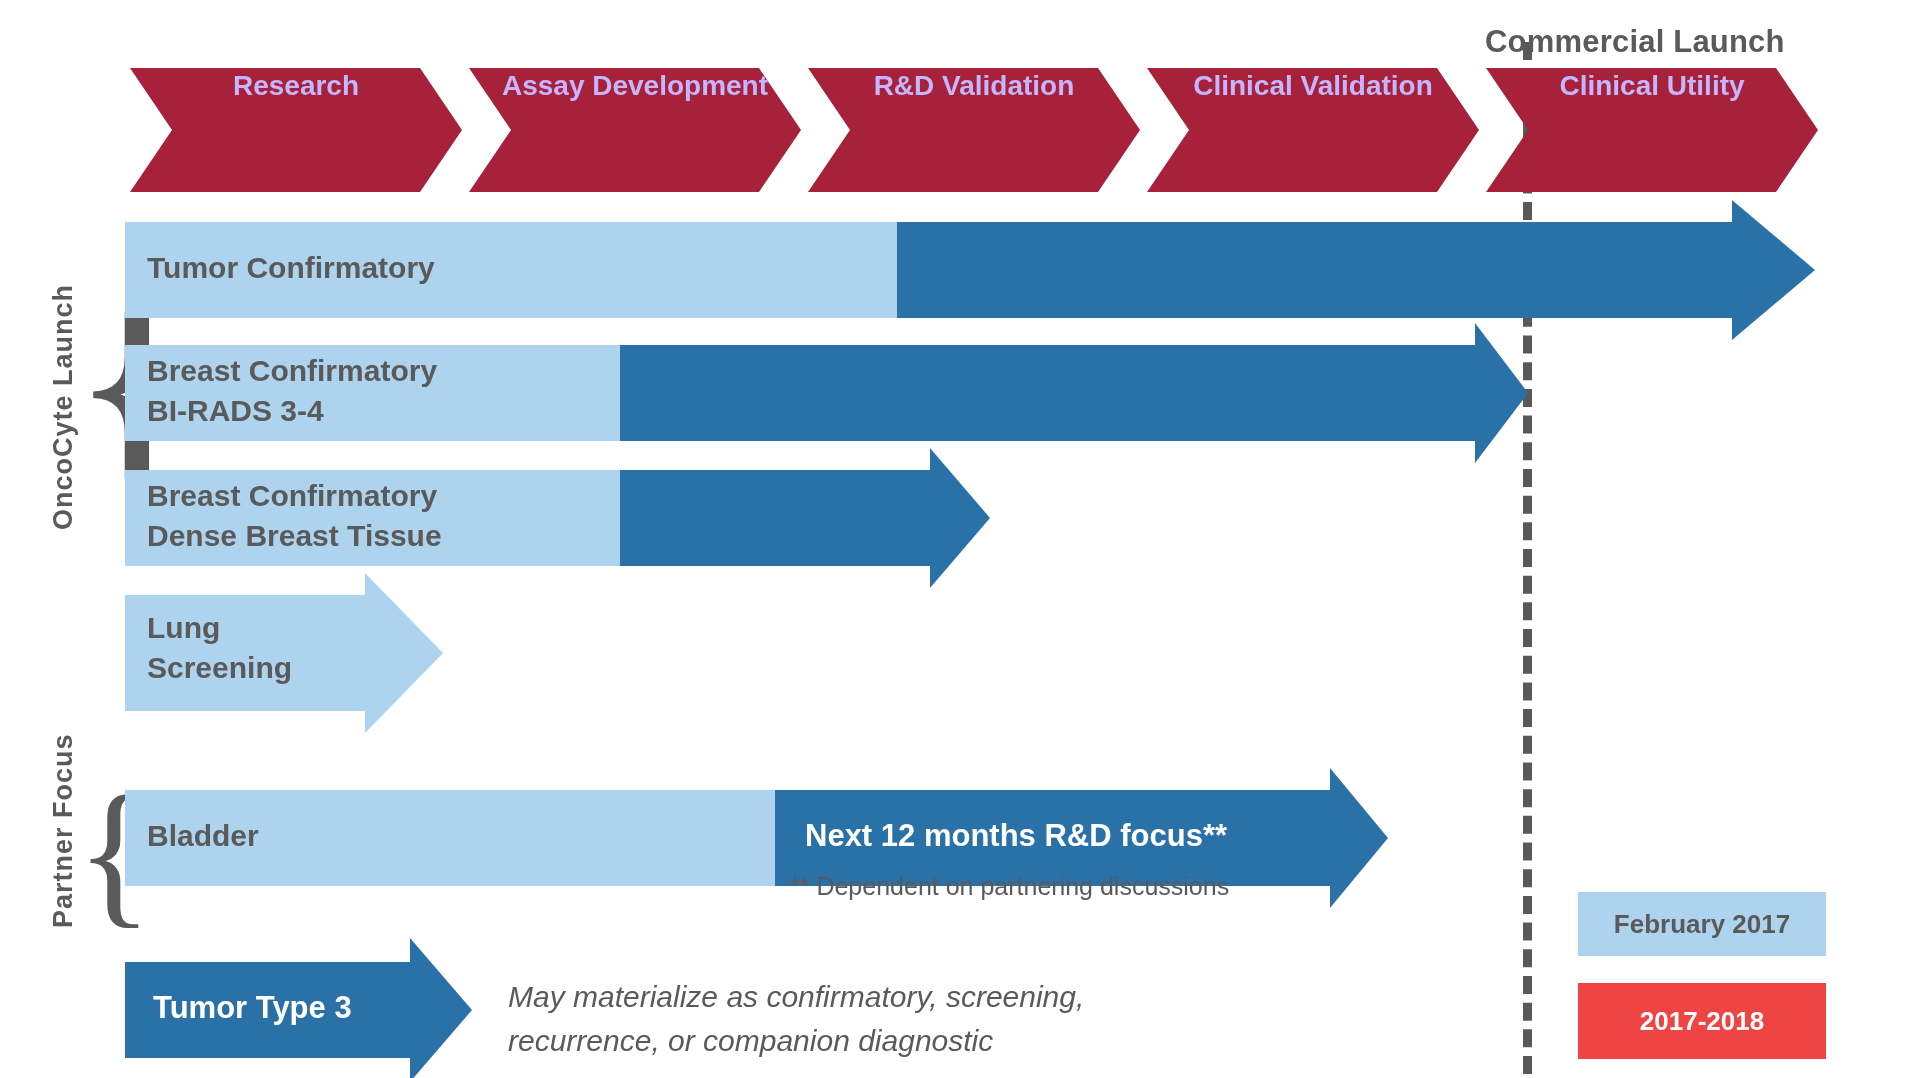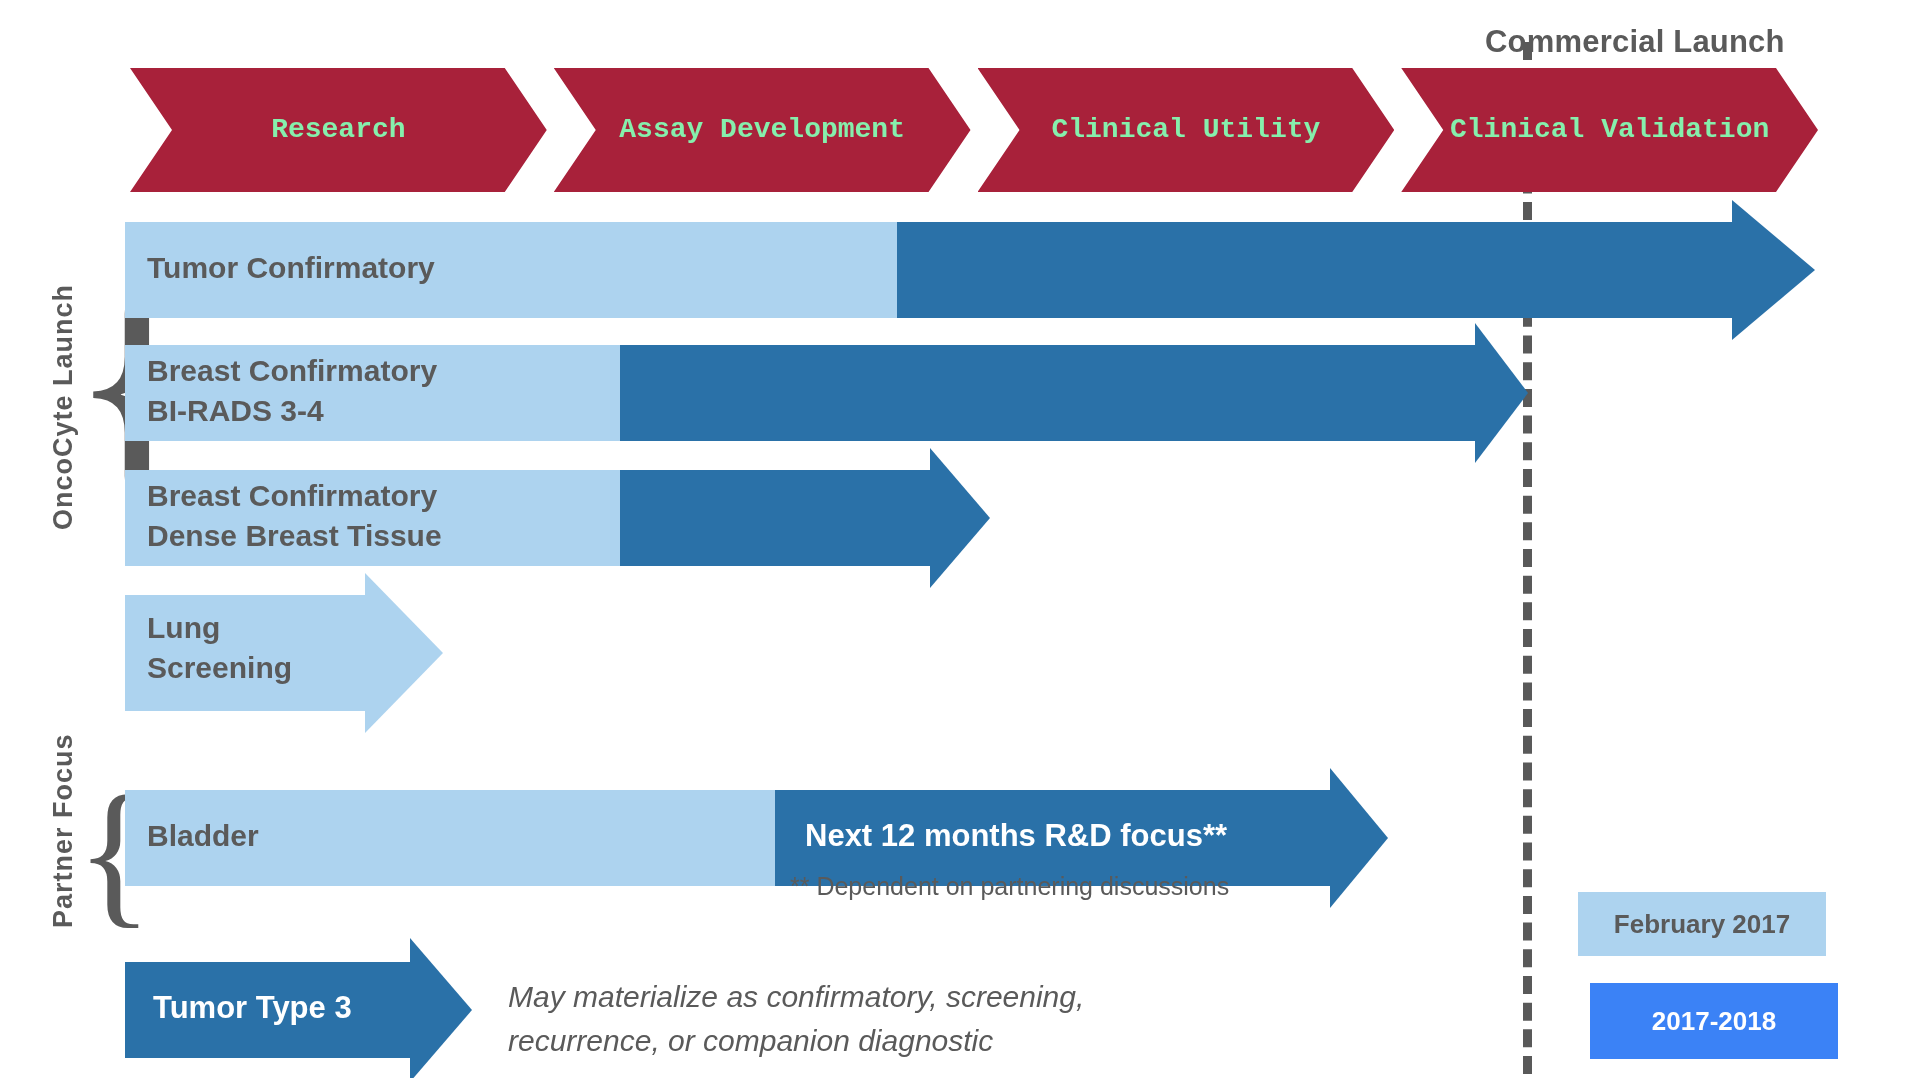--- a/index.html
+++ b/index.html
@@ -38,31 +38,29 @@
     left: 130px;
     top: 68px;
     height: 124px;
     width: 1688px;
     display: flex;
   }
   .phase {
     position: relative;
     flex: 1 1 0;
     background: #A8213A;
-    color: #86efac;
+    color: #c4b5fd;
     display: flex;
-    align-items: center;
     justify-content: center;
     text-align: center;
     font-size: 28px;
     font-weight: bold;
     line-height: 1.28;
     margin-right: 7px;
     clip-path: polygon(0 0, calc(100% - 42px) 0, 100% 50%, calc(100% - 42px) 100%, 0 100%, 42px 50%);
-    font-family: Liberation Mono, monospace;
   }
   .phase:first-child {
     clip-path: polygon(0 0, calc(100% - 42px) 0, 100% 50%, calc(100% - 42px) 100%, 0 100%, 42px 50%);
   }
   .phase:last-child { margin-right: 0; }
   .phase .phase-label { position: relative; z-index: 2; padding: 0 6px; }
 
   
   .group-label {
     font-size: 27px;
@@ -125,46 +123,50 @@
 
   
   .legend-box {
     display: flex;
     align-items: center;
     justify-content: center;
     font-size: 26px;
     font-weight: bold;
   }
   .legend-light { background: #ADD3EF; color: #5a5a5a; }
-  .legend-dark  { background: #3b82f6; color: #ffffff; margin-left: 12px; }
+  .legend-dark  { background: #ef4444; color: #ffffff; }
 </style>
 </head>
 <body>
 
 <div id="canvas">
 
   <div class="abs milestone-label" style="left:1485px; top:6px;margin-top:18px;">Commercial Launch</div>
 
   <div class="abs milestone-line" style="left:1523px; top:42px; height:1032px;"></div>
 
   <div class="phase-banner">
     <div class="phase">
       <span class="phase-label">Research</span>
     </div>
     <div class="phase">
       <span class="phase-label">Assay
 Development</span>
     </div>
     <div class="phase">
+      <span class="phase-label">R&amp;D
+Validation</span>
+    </div>
+    <div class="phase">
+      <span class="phase-label">Clinical
+Validation</span>
+    </div>
+    <div class="phase">
       <span class="phase-label">Clinical
 Utility</span>
-    </div>
-    <div class="phase">
-      <span class="phase-label">Clinical
-Validation</span>
     </div>
   </div>
 
   <div class="abs group-label" style="left:48px; top:530px;">OncoCyte  Launch</div>
 
   <div class="abs brace" style="left:66px; top:218px; font-size:300px; width:60px; height:320px;
               display:flex; align-items:center; font-family:'Liberation Serif', serif;">{</div>
 
   <div class="abs group-label" style="left:48px; top:928px;">Partner Focus</div>
 

